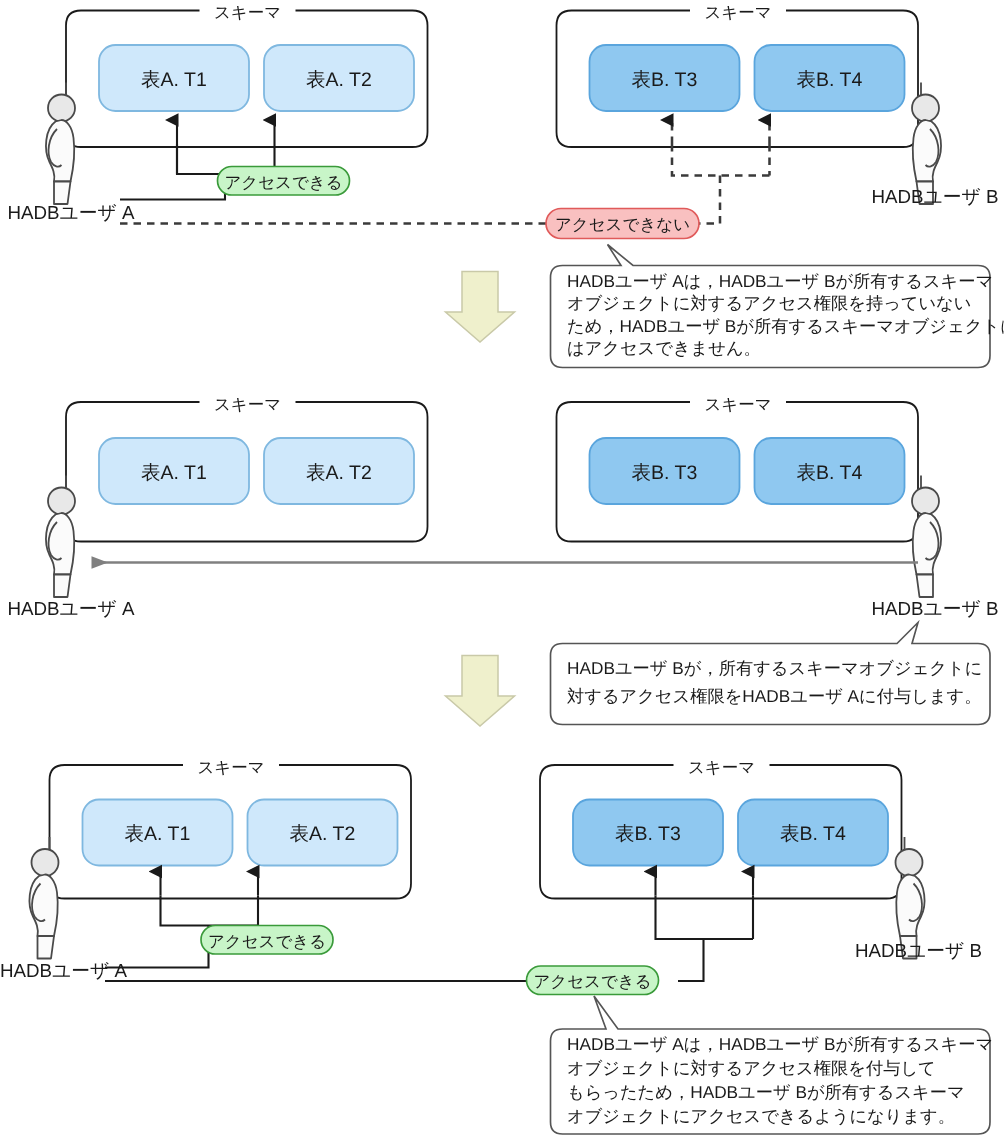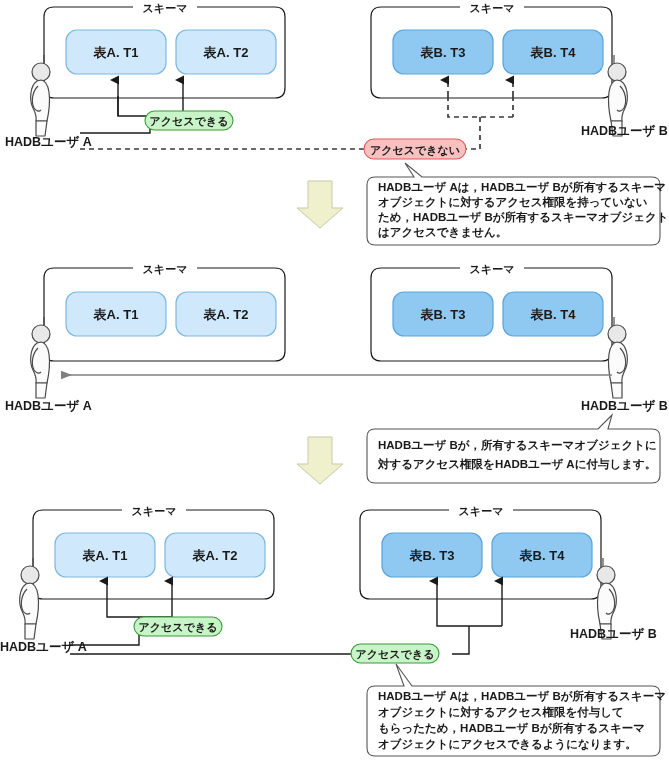--- a/index.html
+++ b/index.html
@@ -13,21 +13,20 @@
     position: relative;
     font-family: "Liberation Sans", "DejaVu Sans", sans-serif;
     overflow: hidden;
   }
   #diagram-root {
     position: absolute;
     left: 0;
     top: 0;
     width: 669px;
     height: 763px;
-    font-weight: bold;
   }
   svg.diagram {
     display: block;
     width: 669px;
     height: 763px;
   }
   .lbl {
     font-family: "Liberation Sans", "DejaVu Sans", sans-serif;
     fill: #1a1a1a;
   }

